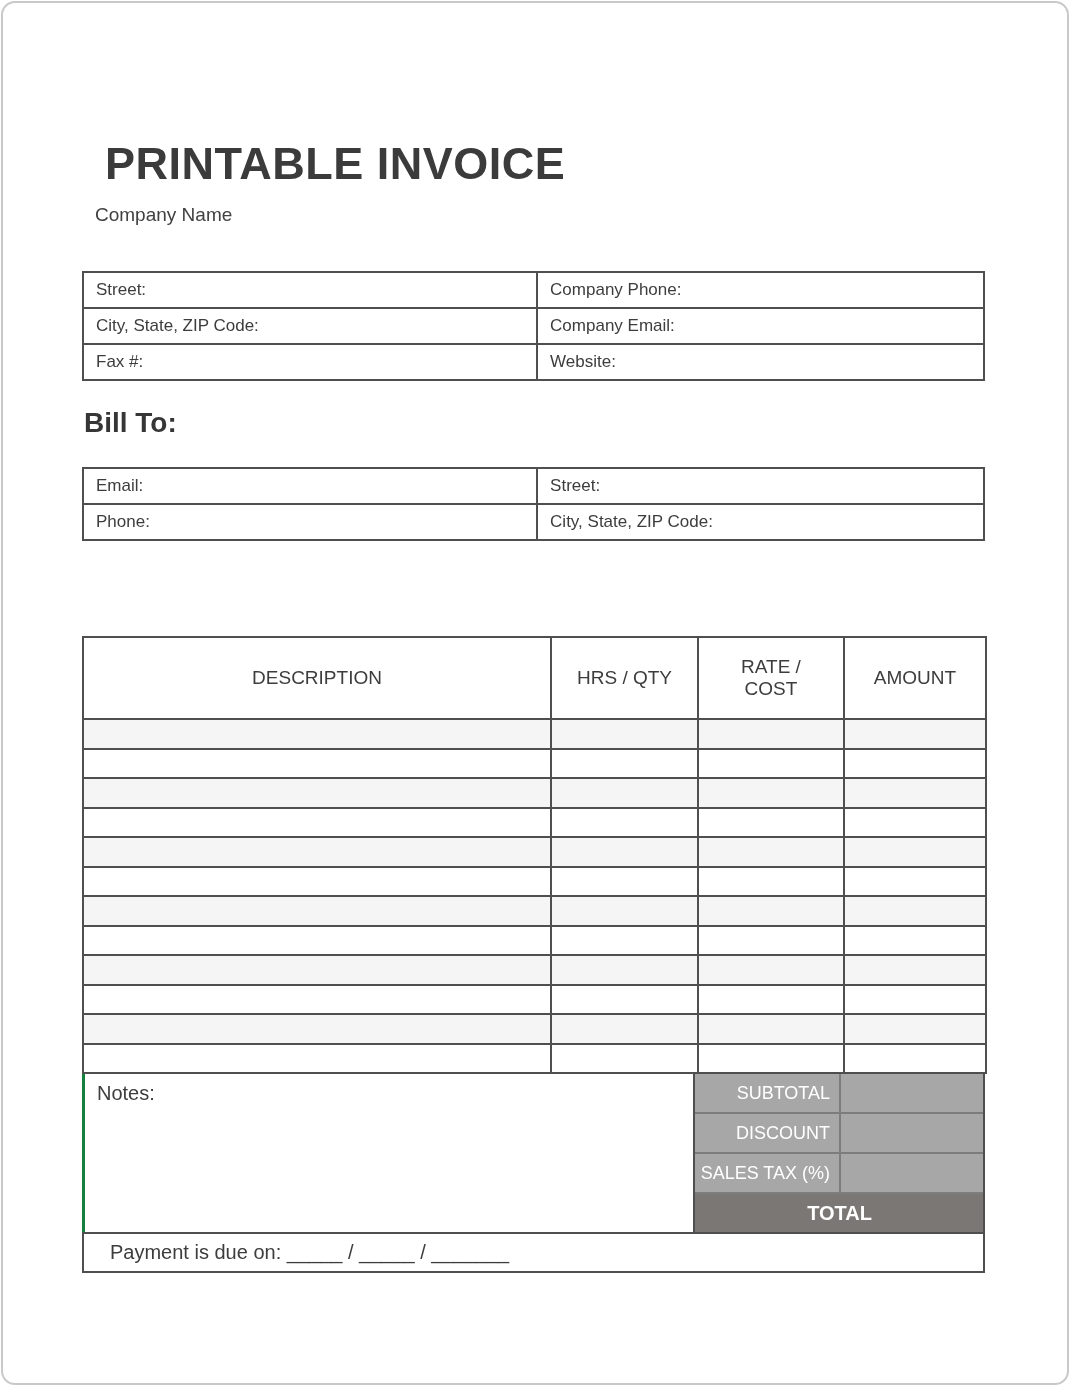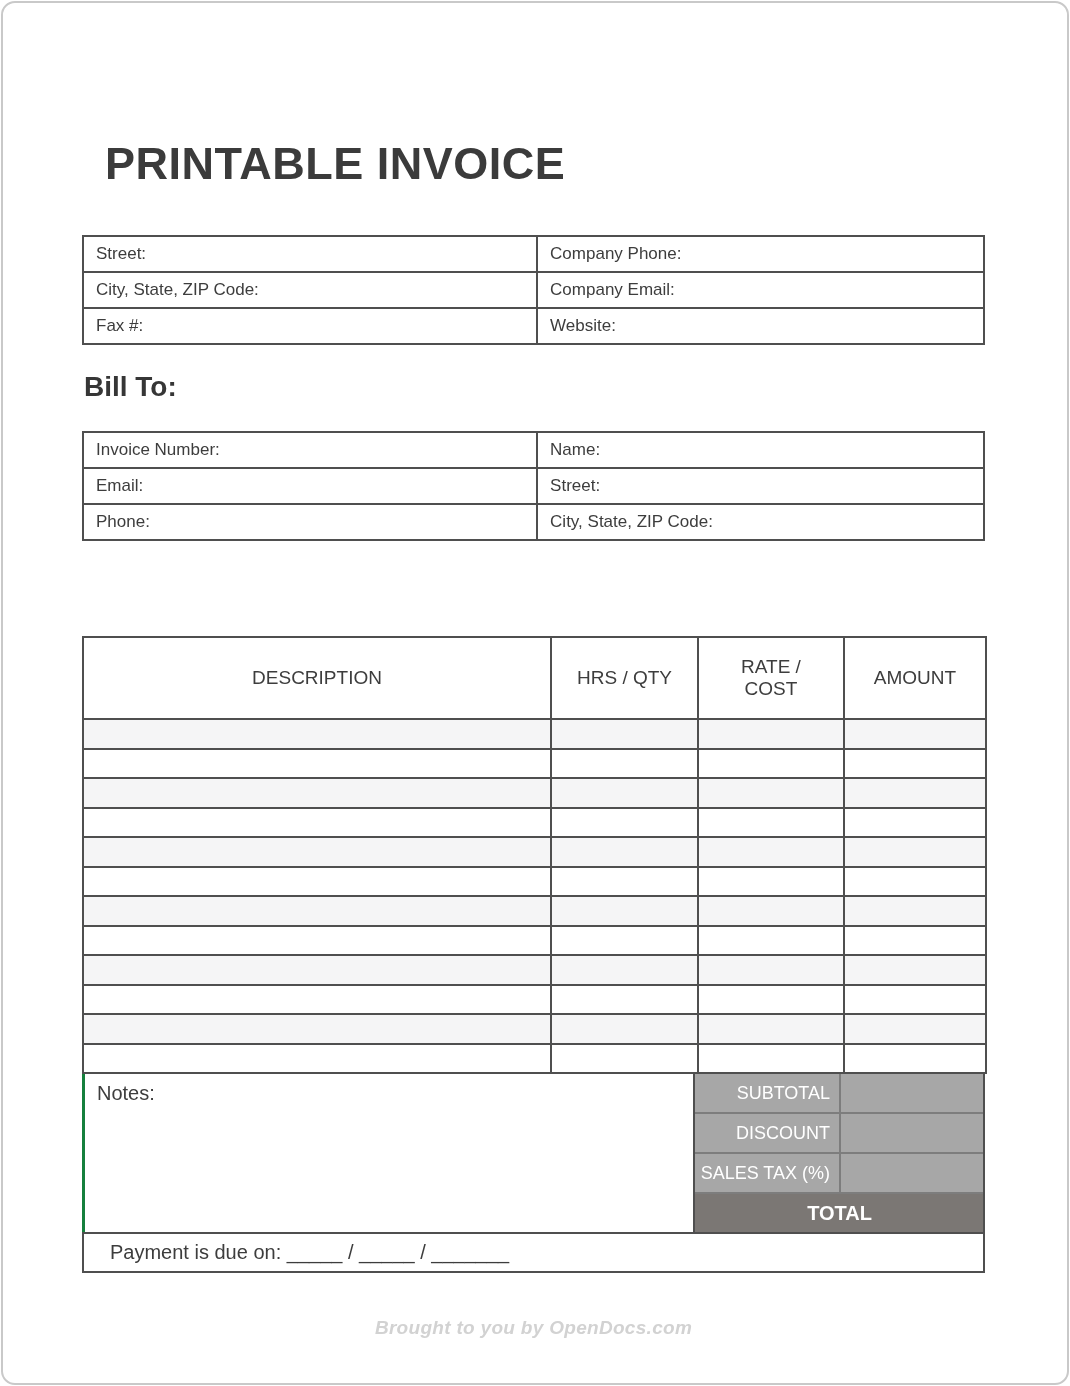--- a/index.html
+++ b/index.html
@@ -165,20 +165,21 @@
   }
 </style>
 </head>
 <body>
 
 <div class="page">
   <div class="page-border"></div>
   <div class="content">
 
     <h1 class="title">PRINTABLE INVOICE</h1>
+    <div class="company-name">Company Name</div>
 
     <table class="info-table first">
       <colgroup>
           <col class="left-col">
           <col>
         </colgroup>
       <tbody>
           <tr>
         <td>Street:</td>
         <td>Company Phone:</td>
@@ -195,24 +196,20 @@
       </table>
 
     <h2 class="bill-to">Bill To:</h2>
 
     <table class="info-table second">
       <colgroup>
           <col class="left-col">
           <col>
         </colgroup>
       <tbody>
-          <tr>
-        <td>Invoice Number:</td>
-        <td>Name:</td>
-      </tr>
       <tr>
         <td>Email:</td>
         <td>Street:</td>
       </tr>
       <tr>
         <td>Phone:</td>
         <td>City, State, ZIP Code:</td>
       </tr>
     </tbody>
       </table>
@@ -328,16 +325,15 @@
         <div class="total-row">
           <span>TOTAL</span>
         </div>
       </div>
     </div>
 
     <div class="payment-row">
       <span>Payment is due on: _____ / _____ / _______</span>
     </div>
 
-    <div class="footer">Brought to you by OpenDocs.com</div>
 
   </div>
 </div>
 
 </body></html>

